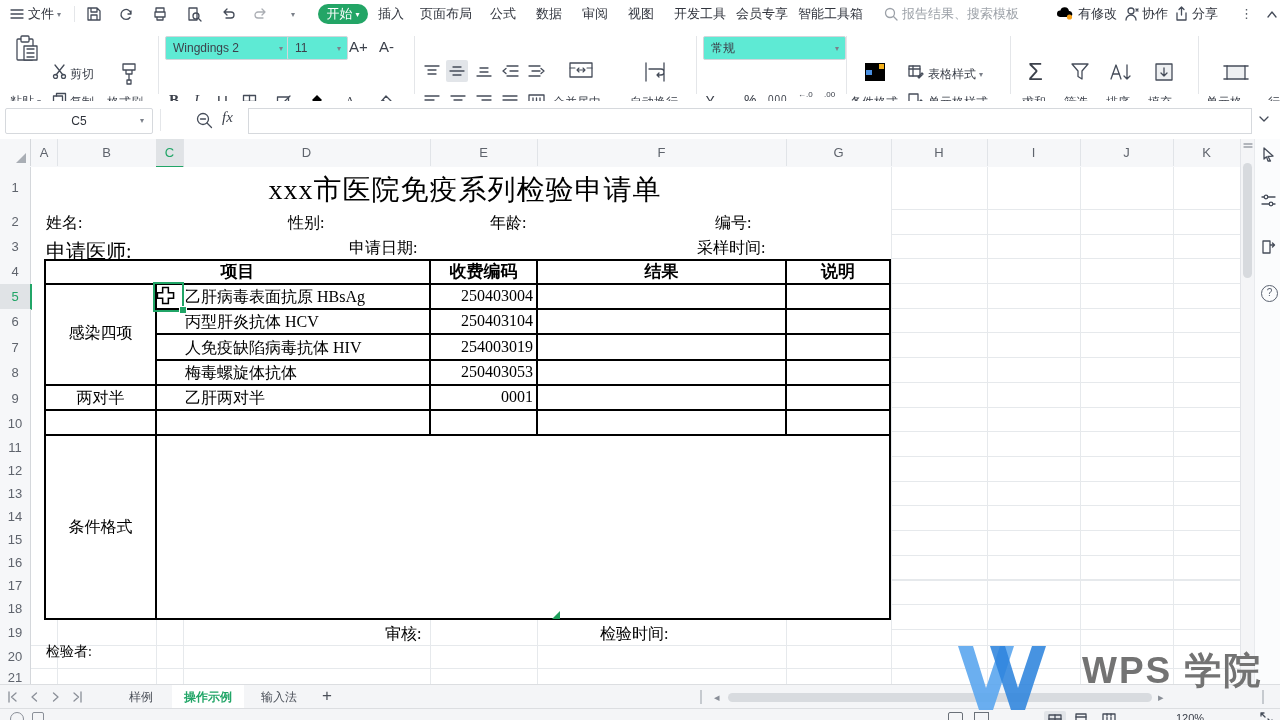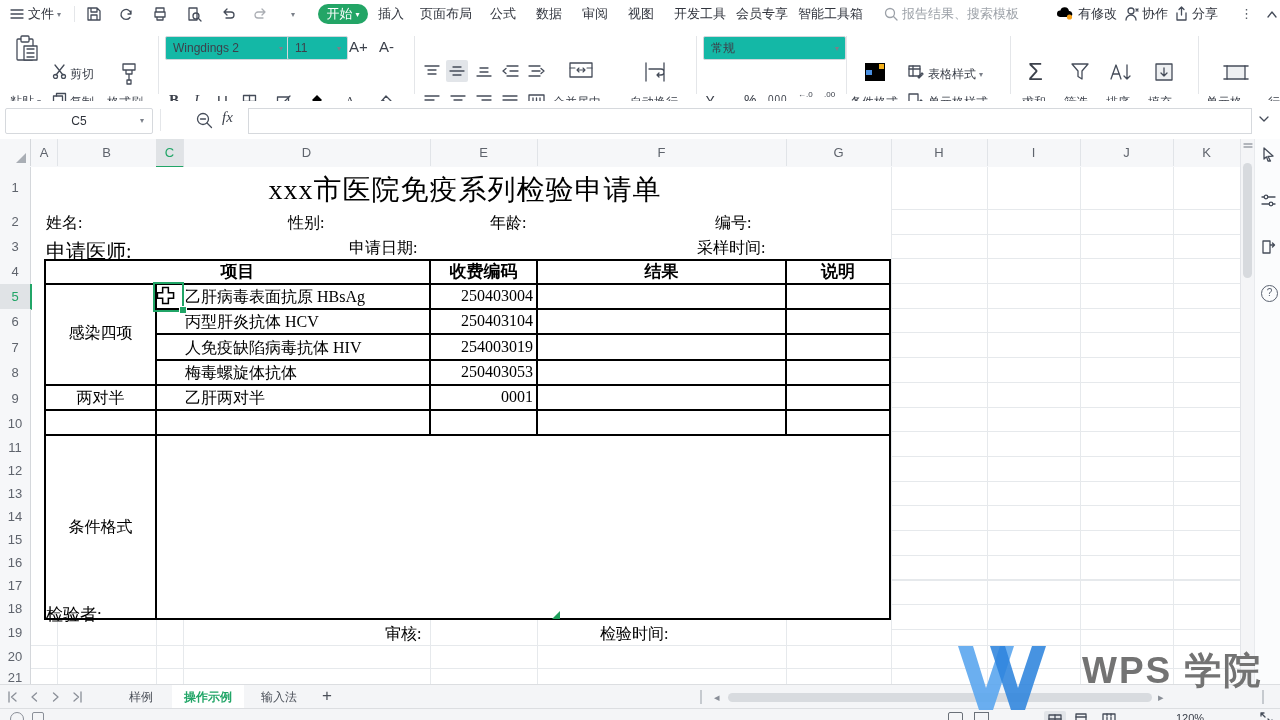--- a/index.html
+++ b/index.html
@@ -12,21 +12,21 @@
   .menubar{left:0;top:0;width:1280px;height:28px;background:#fff;border-bottom:1px solid #eceef0}
   .mitem{position:absolute;top:0;height:28px;line-height:28px;color:#31353e;font-size:13px;white-space:nowrap}
   .pill{background:#23a566;color:#fff;border-radius:12px;text-align:center}
   .dd::after{content:"▾";font-size:8px;color:#7b808a;margin-left:3px;vertical-align:1px}
   .ddw::after{content:"▾";font-size:8px;color:#fff;margin-left:3px;vertical-align:1px}
   .vsep{position:absolute;width:1px;background:#e4e6e9}
   svg.lic{stroke:#454c59;fill:none;stroke-width:1.3;stroke-linecap:round;stroke-linejoin:round}
   
   .ribbon{left:0;top:28px;width:1280px;height:73px;background:#fff;border-bottom:1px solid #dadde1}
   .rl{position:absolute;font-size:12px;color:#3c414b;white-space:nowrap}
-  .rsel{position:absolute;border:1px solid #d3d6db;border-radius:2px;background:#14b8a6;color:#3c414b;
+  .rsel{position:absolute;border:1px solid #d3d6db;border-radius:2px;background:#5eead4;color:#3c414b;
         font-size:12px;line-height:22px;padding-left:7px}
   .rsel::after{content:"▾";font-size:8px;color:#7b808a;position:absolute;right:6px;top:1px}
   .cmark{position:absolute;width:7px;height:7px;border-right:1px solid #b9bdc3;border-bottom:1px solid #b9bdc3}
   .hl{background:#e2e5e9;border-radius:2px}
   
   .fbar{left:0;top:101px;width:1280px;height:38px;background:#fff;border-bottom:1px solid #d7dadd}
   .namebox{left:5px;top:7px;width:146px;height:24px;border:1px solid #d6d9dd;border-radius:2px;line-height:24px;color:#2f333b}
   .finput{left:248px;top:7px;width:1002px;height:24px;border:1px solid #d6d9dd;background:#fff}
   
   .colhdr{left:0;top:139px;width:1240px;height:28px;background:#f6f7f9;border-bottom:1px solid #d4d7db}
@@ -483,21 +483,21 @@
     <div class="txt st rt" style="left:431px;top:171px;width:102px;font-size:16px">254003019</div>
     <div class="txt st" style="left:185px;top:196px;font-size:16px">梅毒螺旋体抗体</div>
     <div class="txt st rt" style="left:431px;top:196px;width:102px;font-size:16px">250403053</div>
 
     <div class="txt st ct" style="left:46px;top:221px;width:109px;font-size:16px">两对半</div>
     <div class="txt st" style="left:185px;top:221px;font-size:16px">乙肝两对半</div>
     <div class="txt st rt" style="left:431px;top:221px;width:102px;font-size:16px">0001</div>
 
     <div class="txt st ct" style="left:46px;top:350px;width:109px;font-size:16px">条件格式</div>
 
-    <div class="txt st" style="left:46px;top:436px;font-size:17px">检验者:</div>
+    <div class="txt st" style="left:46px;top:476px;font-size:14px">检验者:</div>
     <div class="txt st" style="left:385px;top:457px;font-size:16px">审核:</div>
     <div class="txt st" style="left:600px;top:457px;font-size:16px">检验时间:</div>
     <div class="greenflag" style="left:552px;top:444px"></div>
 
     <div class="selbox" style="left:153px;top:115px;width:27px;height:26px"></div>
     <div class="selhandle" style="left:179px;top:139px"></div>
     <div class="ab" style="left:156px;top:119px;z-index:5">
       <svg width="19" height="19" viewBox="0 0 20 20">
           <path d="M7 1.5h6v5.5H18.5v6H13v5.5H7V13H1.5V7H7z" fill="#fff" stroke="#000" stroke-width="1.6"></path>
         </svg>

